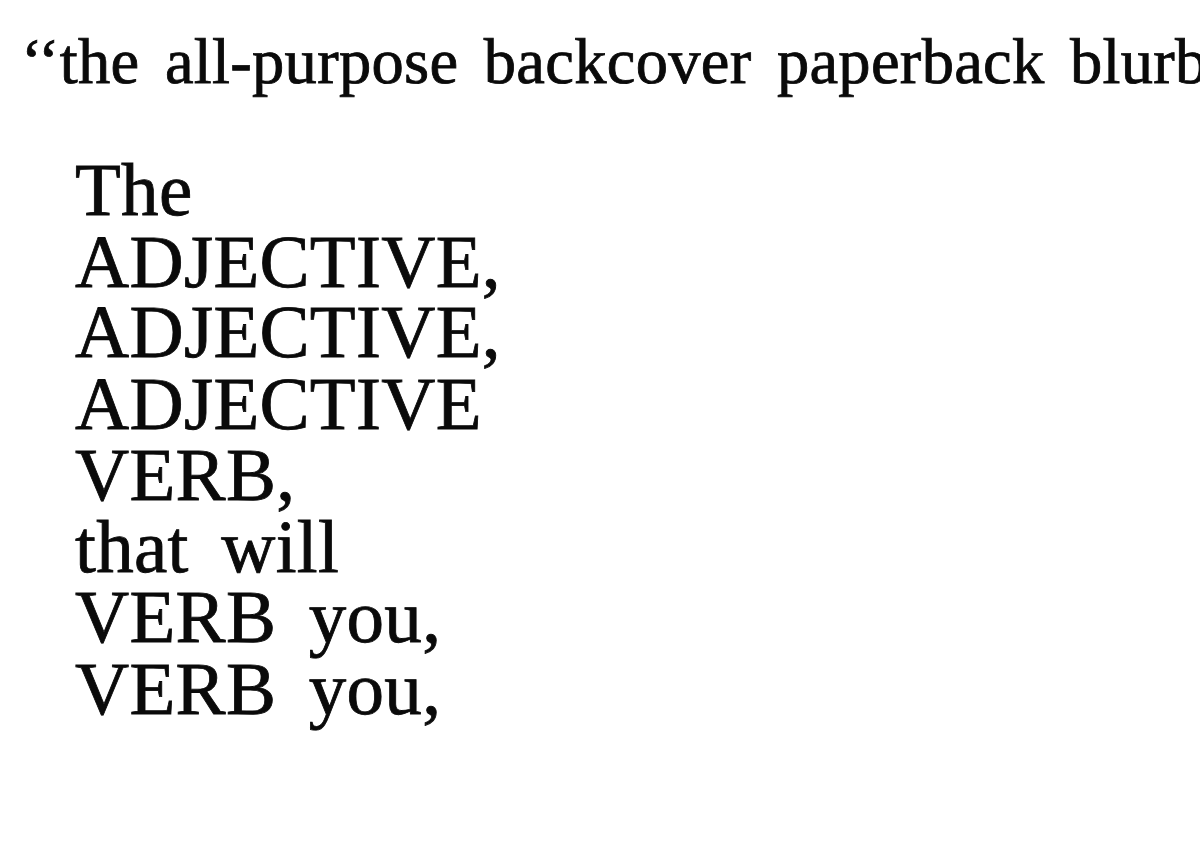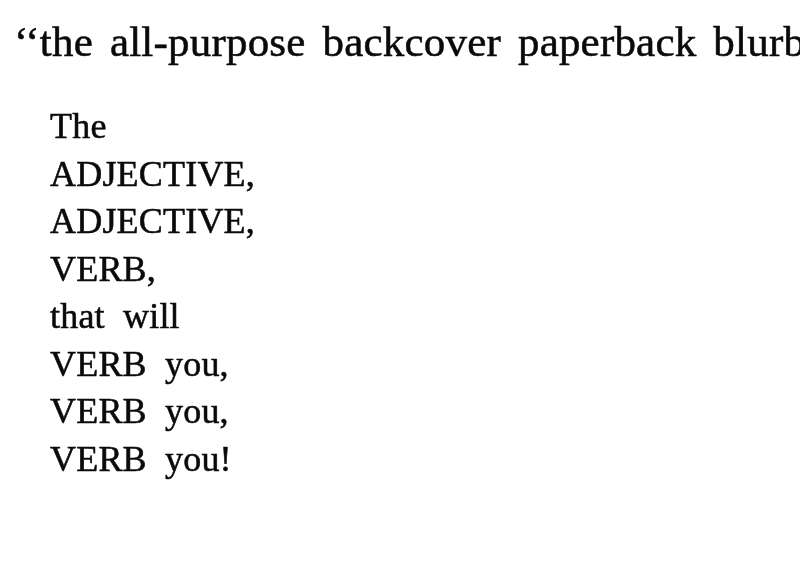--- a/index.html
+++ b/index.html
@@ -23,40 +23,40 @@
     font-size: 43px;
     line-height: 1.1;
     white-space: nowrap;
     word-spacing: 6px;      
     letter-spacing: 0.2px;
   }
   .blurb-list {
     position: absolute;
     left: 50px;
     top: 103px;
-    font-size: 36px;
+    font-size: 50px;
     line-height: 47.5px;
     word-spacing: 9px;      
     letter-spacing: 0.2px;
   }
   .blurb-line {
     white-space: nowrap;
   }
 </style>
 </head>
 <body>
 
 <div class="page">
 
   <div class="heading">‘‘the all-purpose backcover paperback blurb,’’</div>
 
   <div class="blurb-list">
     <div class="blurb-line">The</div>
     <div class="blurb-line">ADJECTIVE,</div>
     <div class="blurb-line">ADJECTIVE,</div>
+    <div class="blurb-line">ADJECTIVE</div>
     <div class="blurb-line">VERB,</div>
     <div class="blurb-line">that will</div>
     <div class="blurb-line">VERB you,</div>
     <div class="blurb-line">VERB you,</div>
-    <div class="blurb-line">VERB you!</div>
   </div>
 
 </div>
 
 </body></html>

